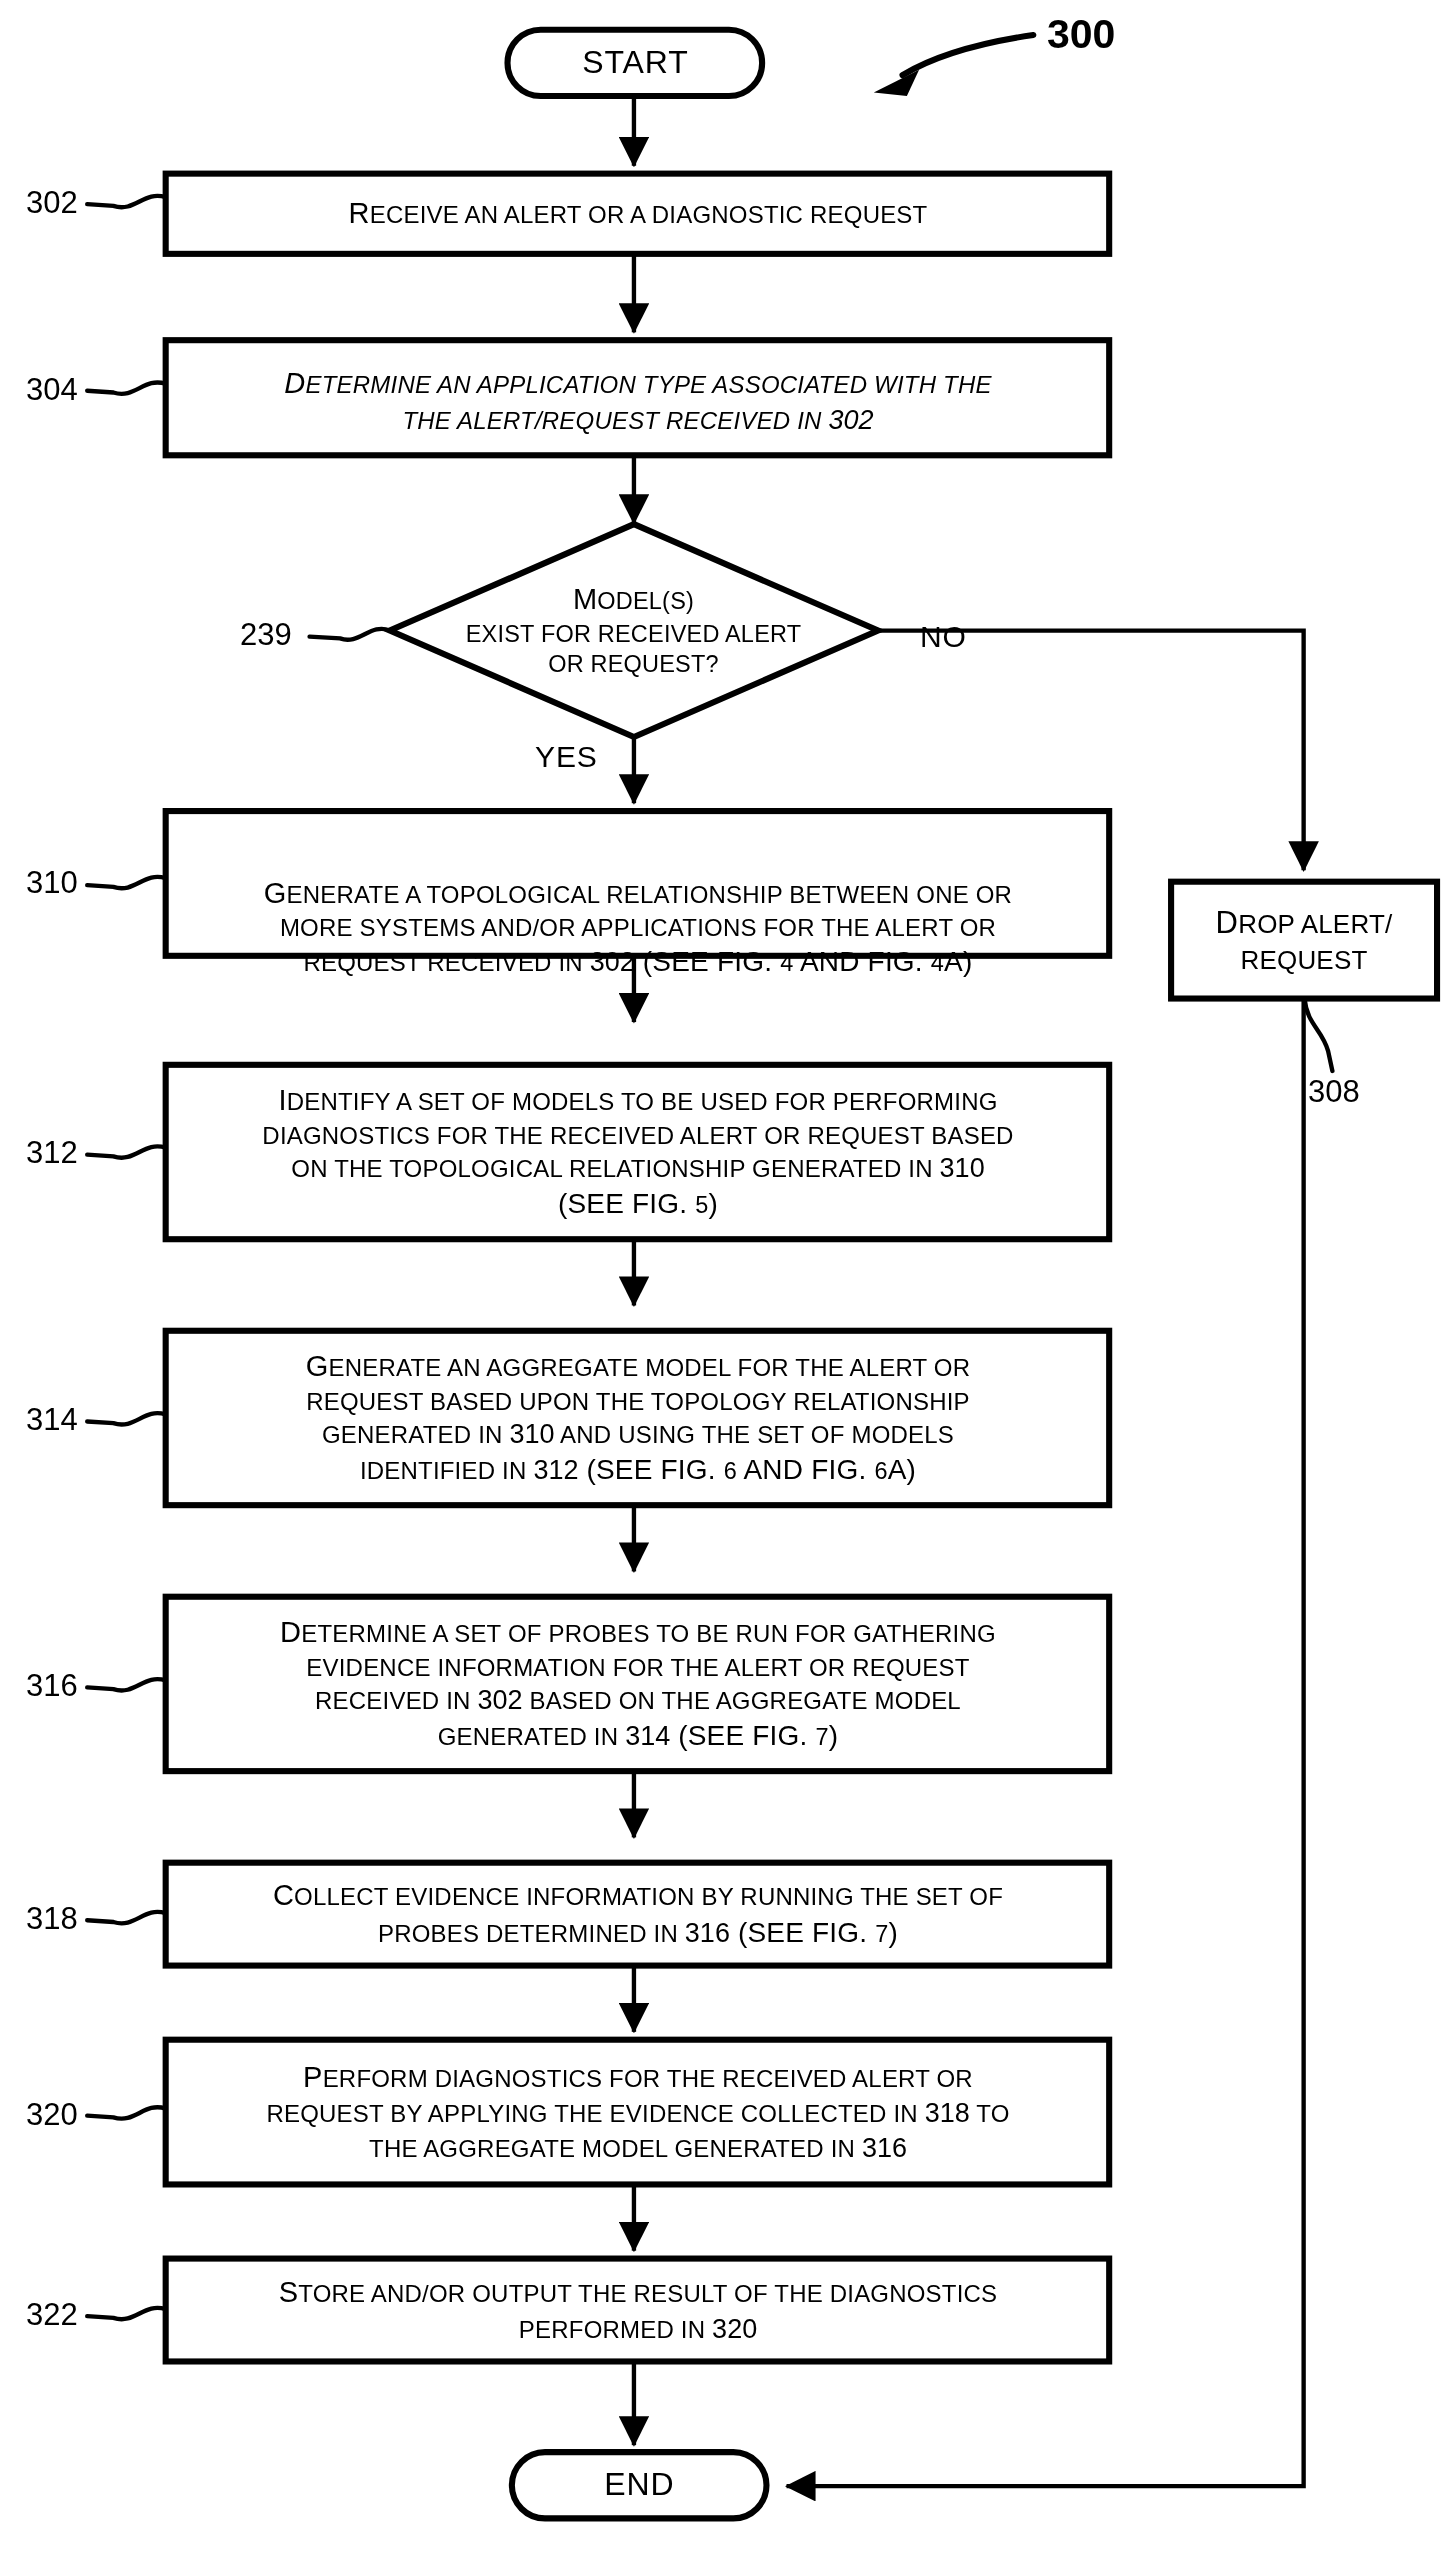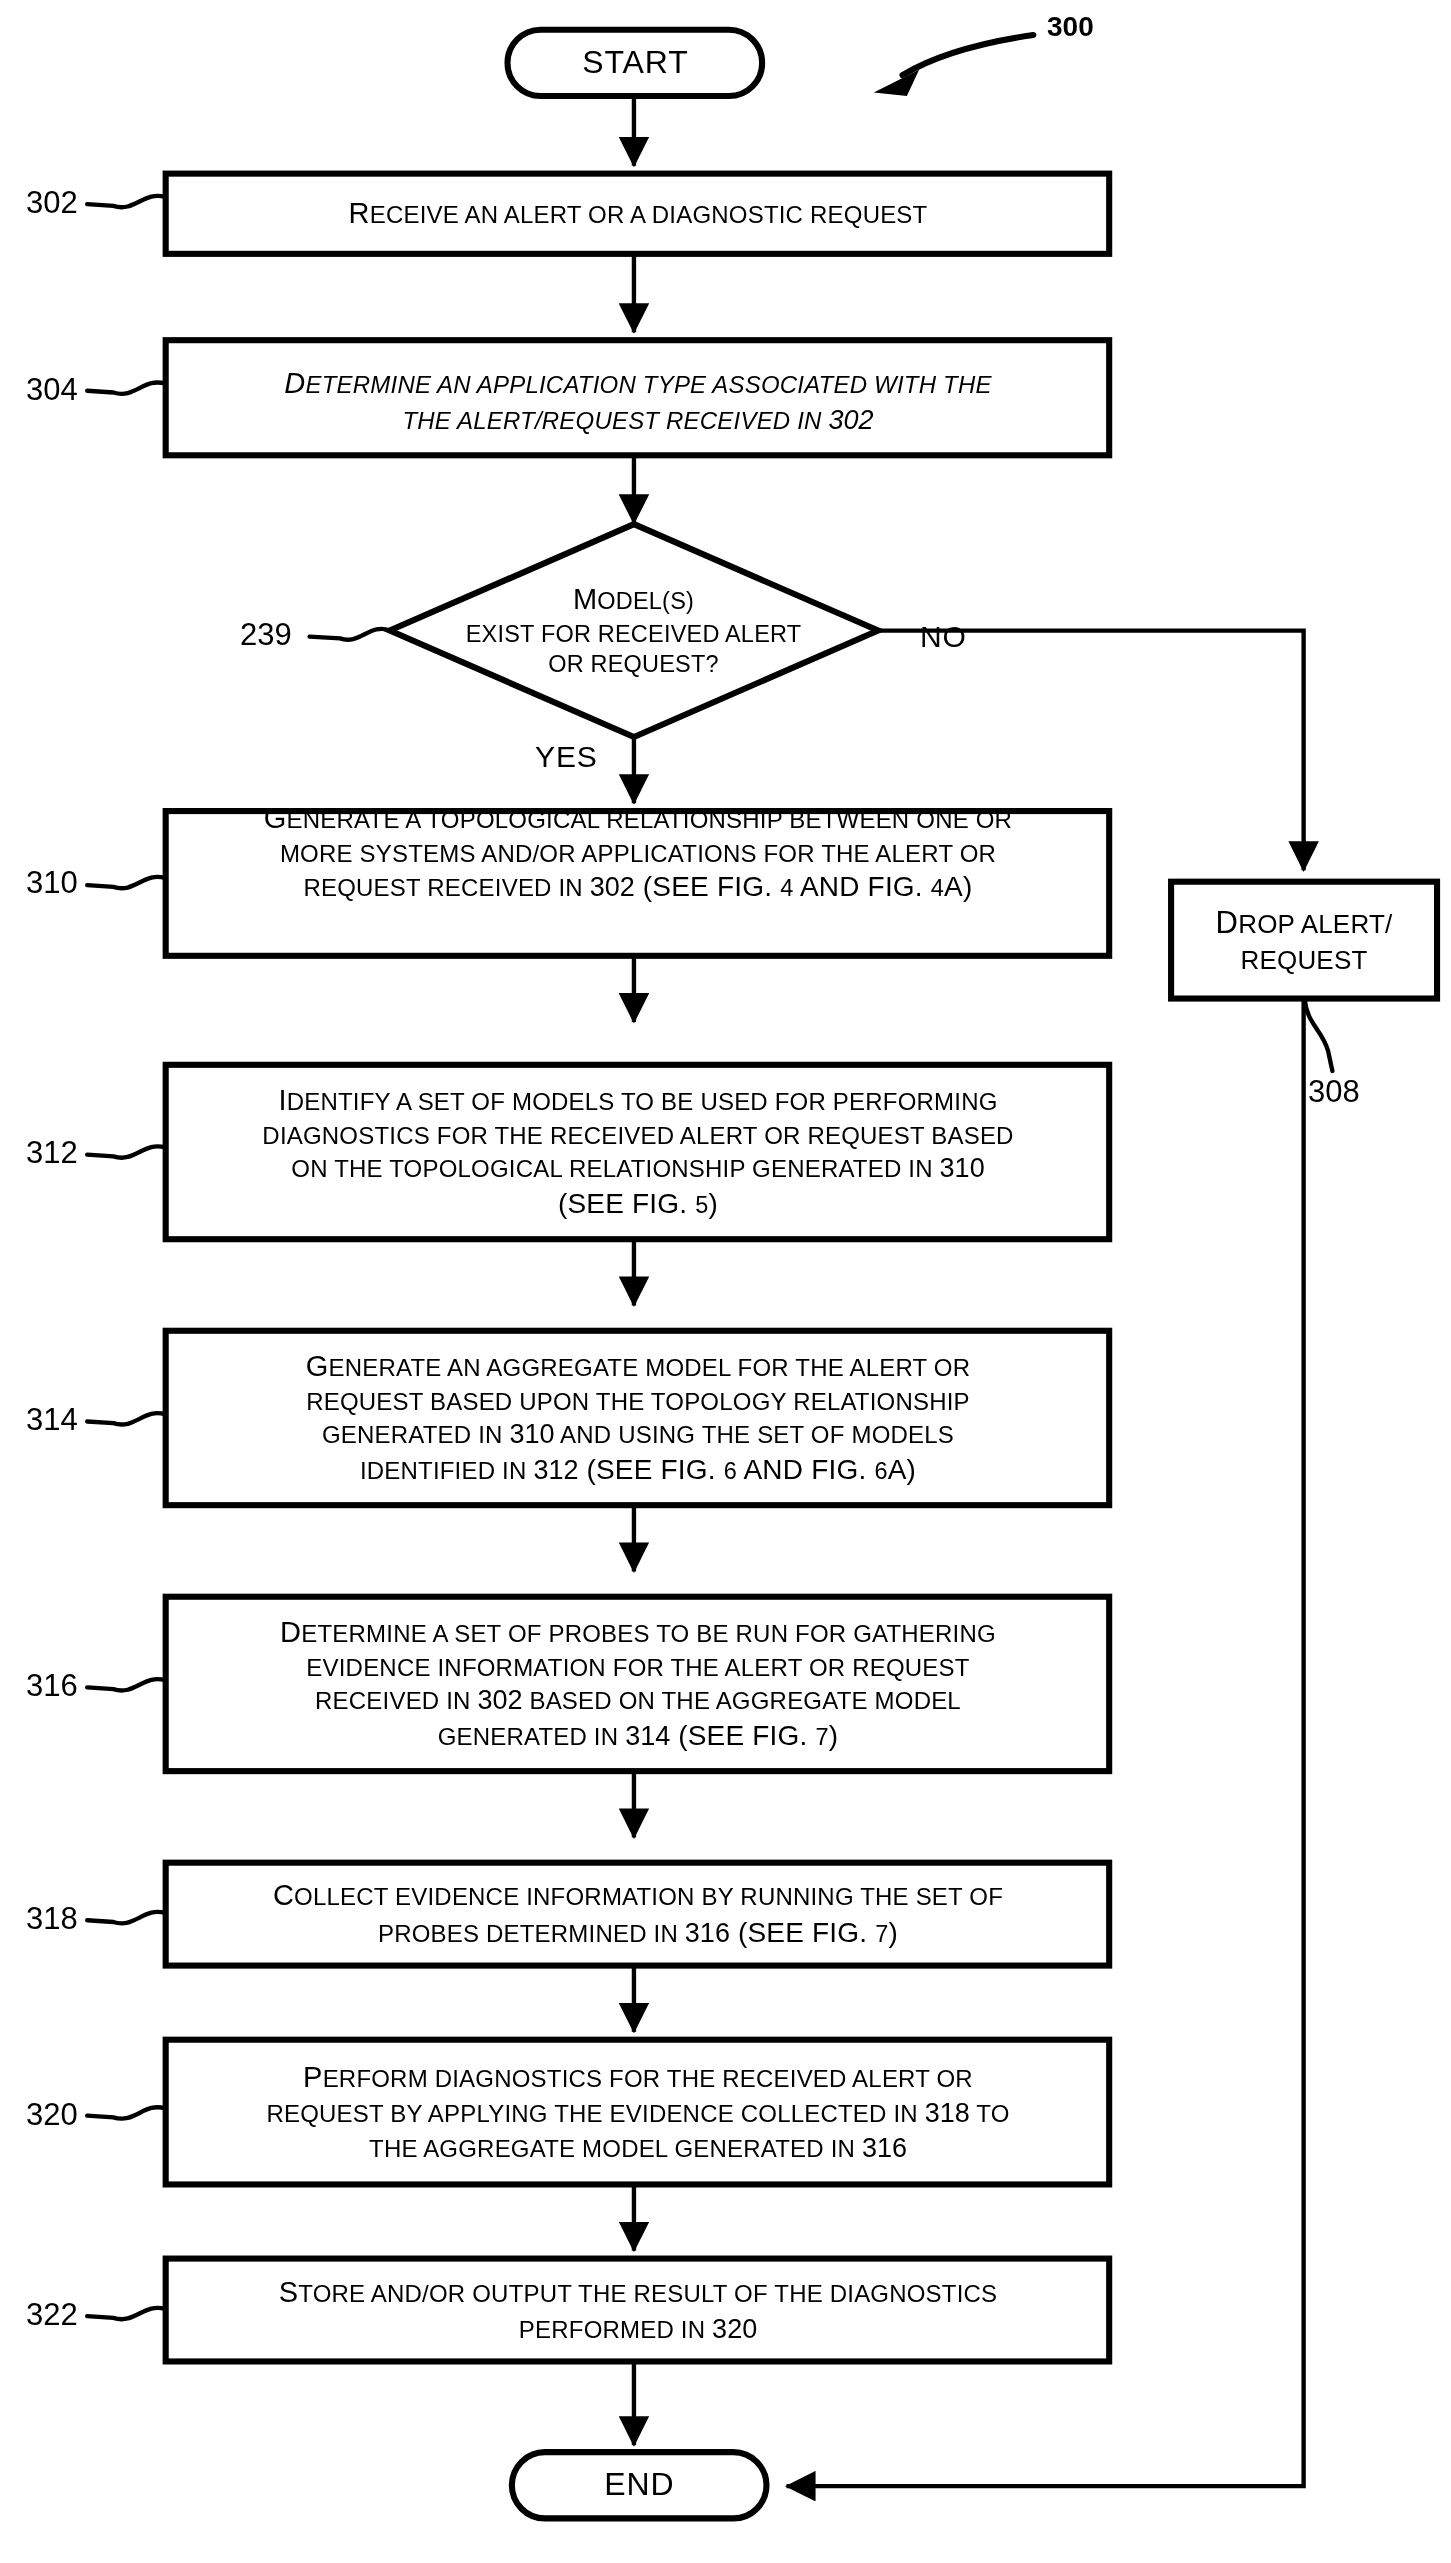--- a/index.html
+++ b/index.html
@@ -69,21 +69,21 @@
   }
   .branch {
     position: absolute;
     font-size: 30px;
     color: #000;
     letter-spacing: 0.9px;
     white-space: nowrap;
   }
   .figref {
     position: absolute;
-    font-size: 28px;
+    font-size: 41px;
     font-weight: bold;
     color: #000;
     white-space: nowrap;
   }
 </style>
 </head>
 <body>
 
 <div id="page">
 
@@ -208,21 +208,21 @@
       </div>
     </div>
 
   <div class="node-text drop-label sc" style="left:1171px; top:882px; width:266px; height:117px;justify-content:center;">
       <div class="inner">
         <div><span class="cap">D</span><span>rop alert/</span></div>
         <div><span>request</span></div>
       </div>
     </div>
 
-  <div class="node-text box-label sc" style="left:166px; top:780px; width:944px; height:145px;">
+  <div class="node-text box-label sc" style="left:166px; top:835px; width:944px; height:145px;align-items:flex-end;">
       <div class="inner">
         <div><span class="cap">G</span><span>enerate a topological relationship between one or</span></div>
         <div><span>more systems and/or applications for the alert or</span></div>
         <div><span>request received in </span><span class="num">302</span><span class="small"> (see fig. </span><span class="smallnum">4</span><span class="small"> and fig. </span><span class="smallnum">4</span><span class="small">a)</span></div>
       </div>
     </div>
 
   <div class="node-text box-label sc" style="left:166px; top:1065px; width:944px; height:174px;">
       <div class="inner">
         <div><span class="cap">I</span><span>dentify a set of models to be used for performing</span></div>

